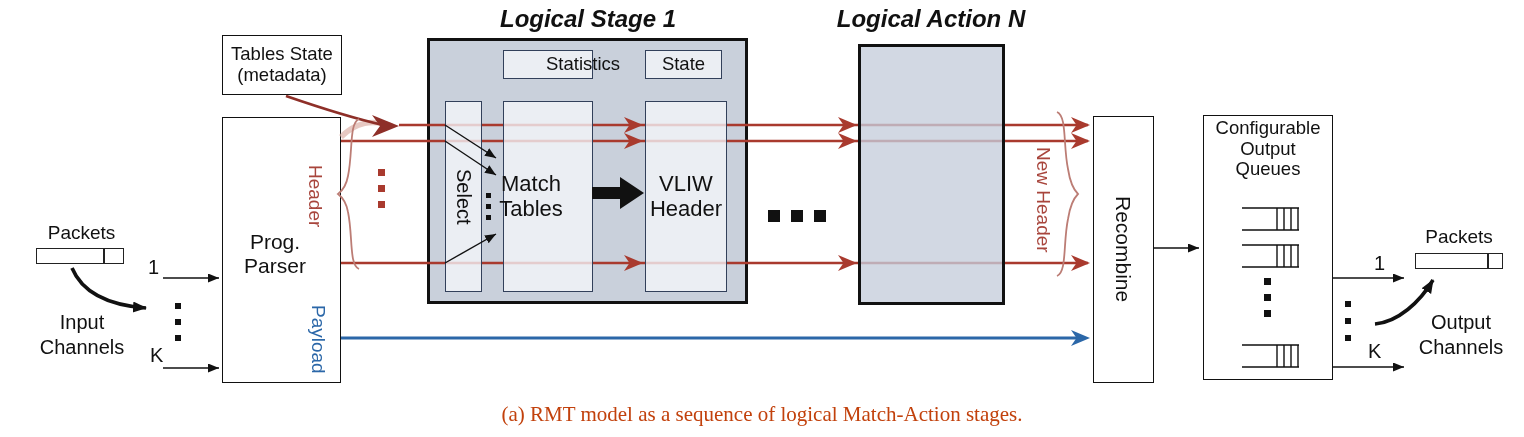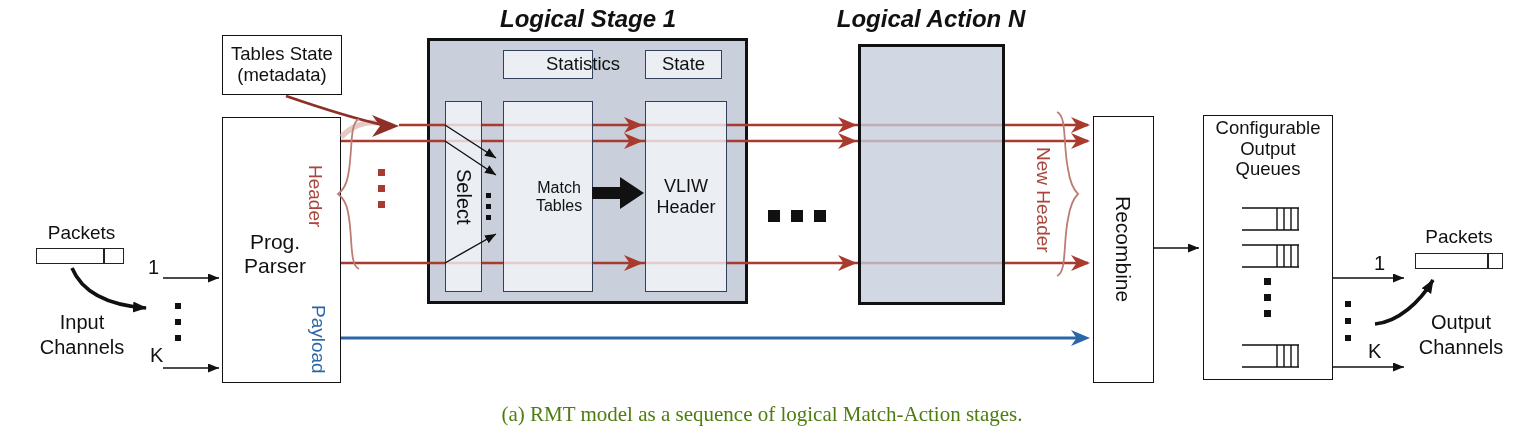--- a/index.html
+++ b/index.html
@@ -17,21 +17,21 @@
   .col{display:flex;flex-direction:column;align-items:center;justify-content:center;text-align:center;}
   .vtxt{writing-mode:vertical-rl;text-orientation:mixed;display:flex;align-items:center;justify-content:center;}
   .red{color:#a8453c;}
   .blue{color:#2b67a8;}
   .dot{position:absolute;background:#111;z-index:4;}
   .rdot{position:absolute;background:#a93a2e;z-index:4;}
   .title{font-weight:bold;font-style:italic;font-size:24px;}
   .packet{position:absolute;box-sizing:border-box;background:#fff;border:1.5px solid #222;z-index:4;}
   .packet .divider{position:absolute;top:0;bottom:0;width:1.5px;background:#222;}
   #caption{position:absolute;left:0;top:402px;width:1524px;text-align:center;
-           font-family:"Liberation Serif",serif;font-size:21px;color:#4d7c0f;z-index:4;}
+           font-family:"Liberation Serif",serif;font-size:21px;color:#c2410c;z-index:4;}
 </style>
 </head>
 <body>
 
 <div id="fig">
 
   <div class="stage" style="left:427px;top:38px;width:321px;height:266px;"></div>
   <div class="box" style="left:222px;top:35px;width:120px;height:60px;z-index:0;"></div>
   <div class="box" style="left:222px;top:117px;width:119px;height:266px;z-index:0;"></div>
   <div class="box" style="left:1093px;top:116px;width:61px;height:267px;z-index:0;"></div>
@@ -152,25 +152,25 @@
     <span>Prog.</span>
     <span>Parser</span>
   </div>
   <div class="lbl vtxt red" style="left:303px;top:148px;width:24px;height:96px;font-size:19px;">Header</div>
   <div class="lbl vtxt blue" style="left:305px;top:298px;width:26px;height:82px;font-size:19px;">Payload</div>
 
   <div class="lbl ctr title" style="left:468px;top:6px;width:240px;">Logical Stage 1</div>
   <div class="lbl ctr" style="left:503px;top:52px;width:90px;height:25px;font-size:18.5px;margin-left:35px;">Statistics</div>
   <div class="lbl ctr" style="left:645px;top:52px;width:77px;height:25px;font-size:18.5px;">State</div>
   <div class="lbl vtxt" style="left:447px;top:101px;width:33px;height:191px;font-size:20px;">Select</div>
-  <div class="lbl col" style="left:503px;top:101px;width:112px;height:191px;font-size:16px;">
+  <div class="lbl col" style="left:475px;top:101px;width:112px;height:191px;font-size:22px;">
     <span>Match</span>
     <span>Tables</span>
   </div>
-  <div class="lbl col" style="left:645px;top:101px;width:82px;height:191px;font-size:18px;">
+  <div class="lbl col" style="left:645px;top:101px;width:82px;height:191px;font-size:22px;">
     <span>VLIW</span>
     <span>Header</span>
   </div>
 
   <div class="lbl ctr title" style="left:836px;top:6px;width:190px;">Logical Action N</div>
 
   <div class="lbl vtxt red" style="left:1031px;top:140px;width:24px;height:120px;font-size:19px;">New Header</div>
 
   <div class="lbl vtxt" style="left:1093px;top:116px;width:61px;height:267px;font-size:21px;">Recombine</div>
 

